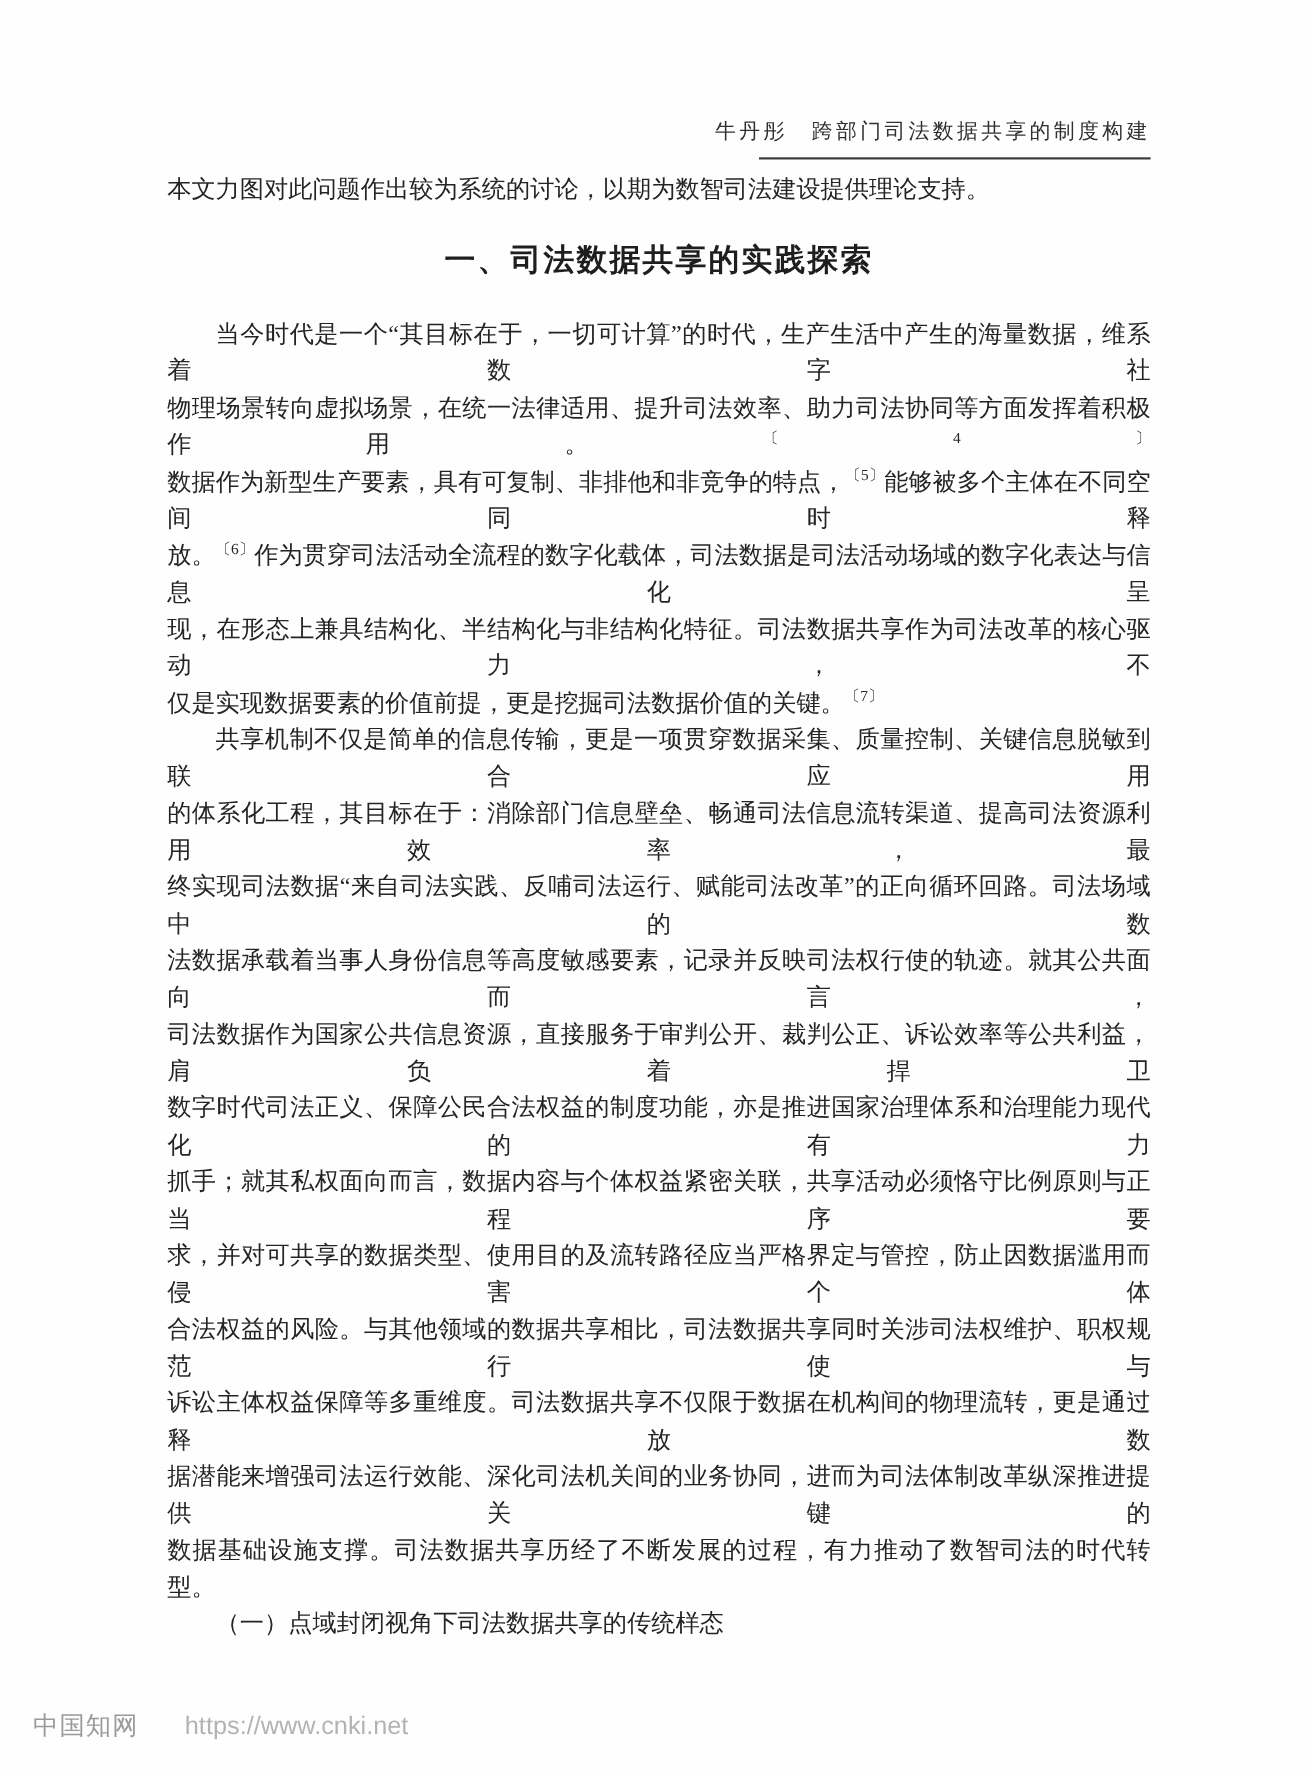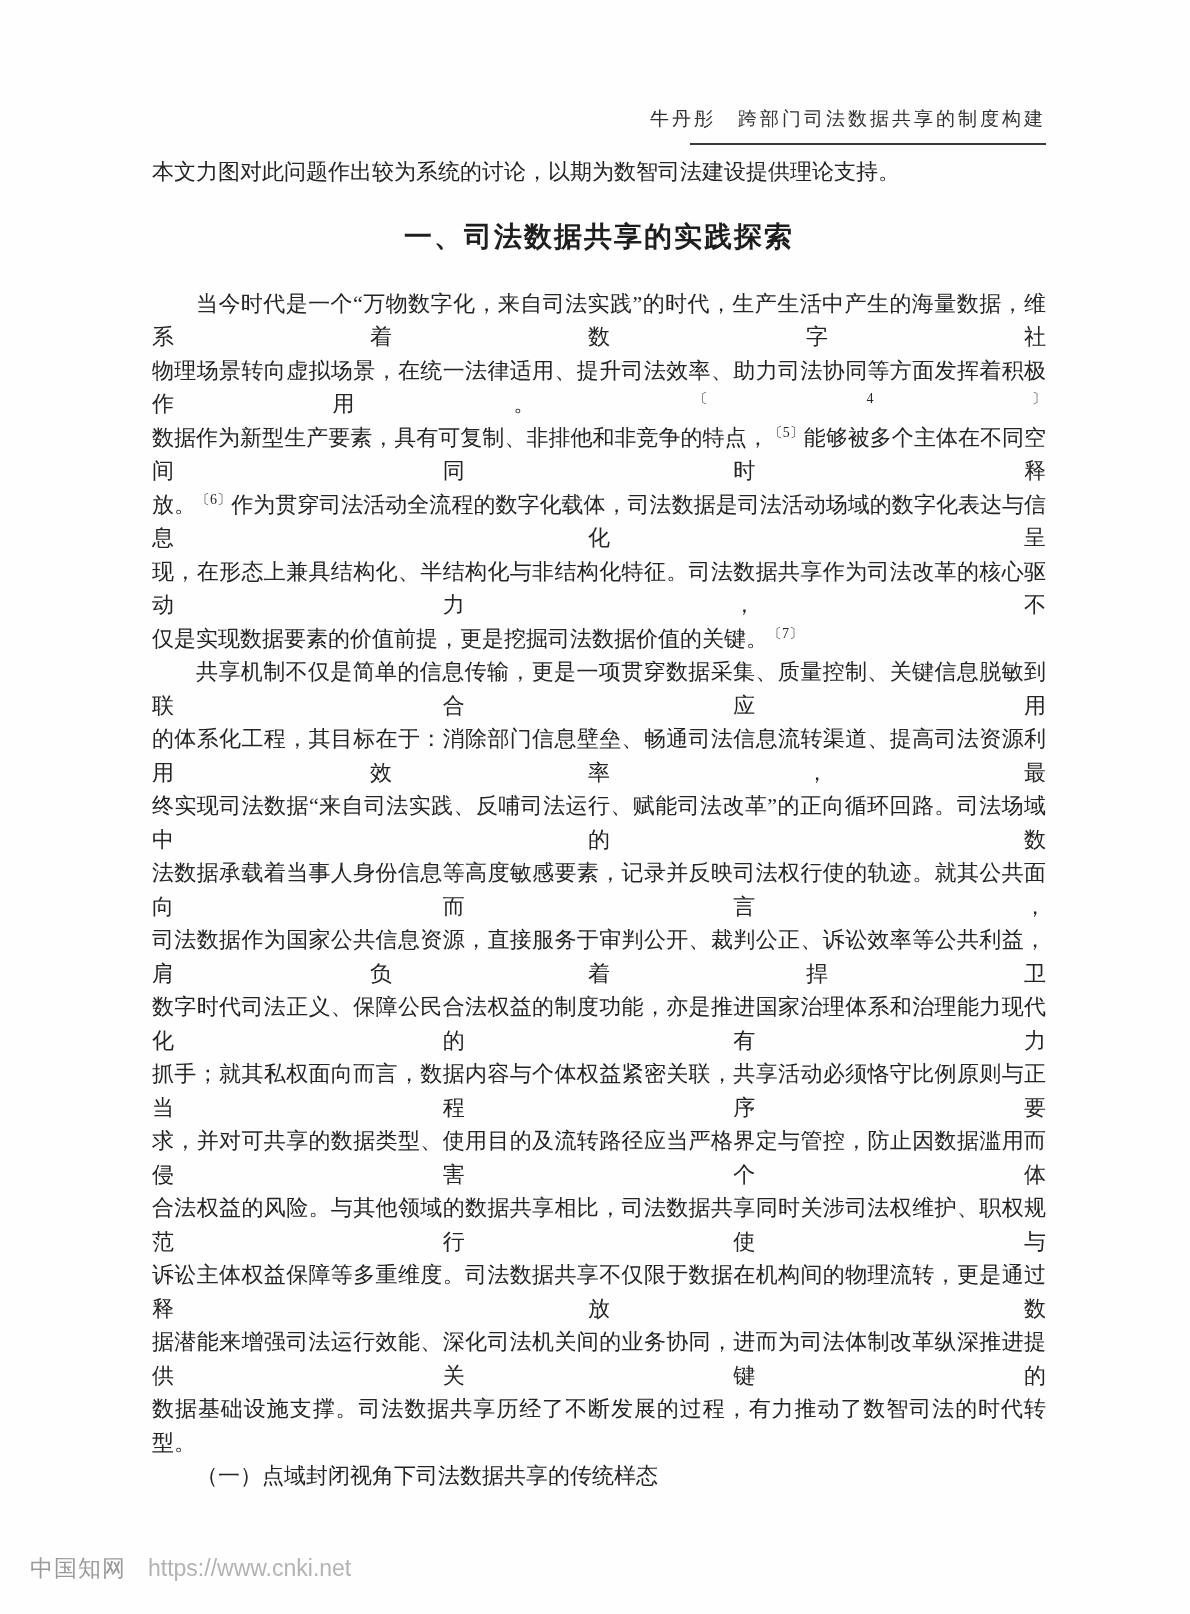--- a/index.html
+++ b/index.html
@@ -59,41 +59,41 @@
     letter-spacing: 0;
   }
 
   .footer {
     position: absolute;
     left: 30px;
     bottom: 30px;
     font-family: "Liberation Sans", "DejaVu Sans", sans-serif;
     font-size: 23px;
   }
-  .footer .brand { color: #9a9a9a; margin-right: 22px; letter-spacing: 1px; }
+  .footer .brand { color: #9a9a9a; margin-right: 42px; letter-spacing: 1px; }
   .footer .url { color: #b3b3b3; text-decoration: none; }
 </style>
 </head>
 <body>
 
 <div class="page">
   <div class="content">
 
     <div class="running-header">
       <span>牛丹彤　跨部门司法数据共享的制度构建</span>
       <div class="header-rule"></div>
     </div>
 
     <div class="intro line pend">本文力图对此问题作出较为系统的讨论，以期为数智司法建设提供理论支持。</div>
 
     <h2 class="section-heading">一、司法数据共享的实践探索</h2>
 
     <div>
         <div class="para">
-          <div class="line indent">当今时代是一个“万物数字化，来自司法实践”的时代，生产生活中产生的海量数据，维系着数字社</div>
+          <div class="line indent">当今时代是一个“其目标在于，一切可计算”的时代，生产生活中产生的海量数据，维系着数字社</div>
           <div class="line">物理场景转向虚拟场景，在统一法律适用、提升司法效率、助力司法协同等方面发挥着积极作用。<sup class="fnref">〔4〕</sup></div>
           <div class="line">数据作为新型生产要素，具有可复制、非排他和非竞争的特点，<sup class="fnref">〔5〕</sup>能够被多个主体在不同空间同时释</div>
           <div class="line">放。<sup class="fnref">〔6〕</sup>作为贯穿司法活动全流程的数字化载体，司法数据是司法活动场域的数字化表达与信息化呈</div>
           <div class="line">现，在形态上兼具结构化、半结构化与非结构化特征。司法数据共享作为司法改革的核心驱动力，不</div>
           <div class="line pend">仅是实现数据要素的价值前提，更是挖掘司法数据价值的关键。<sup class="fnref">〔7〕</sup></div>
         </div>
         <div class="para">
           <div class="line indent">共享机制不仅是简单的信息传输，更是一项贯穿数据采集、质量控制、关键信息脱敏到联合应用</div>
           <div class="line">的体系化工程，其目标在于：消除部门信息壁垒、畅通司法信息流转渠道、提高司法资源利用效率，最</div>
           <div class="line">终实现司法数据“来自司法实践、反哺司法运行、赋能司法改革”的正向循环回路。司法场域中的数</div>

